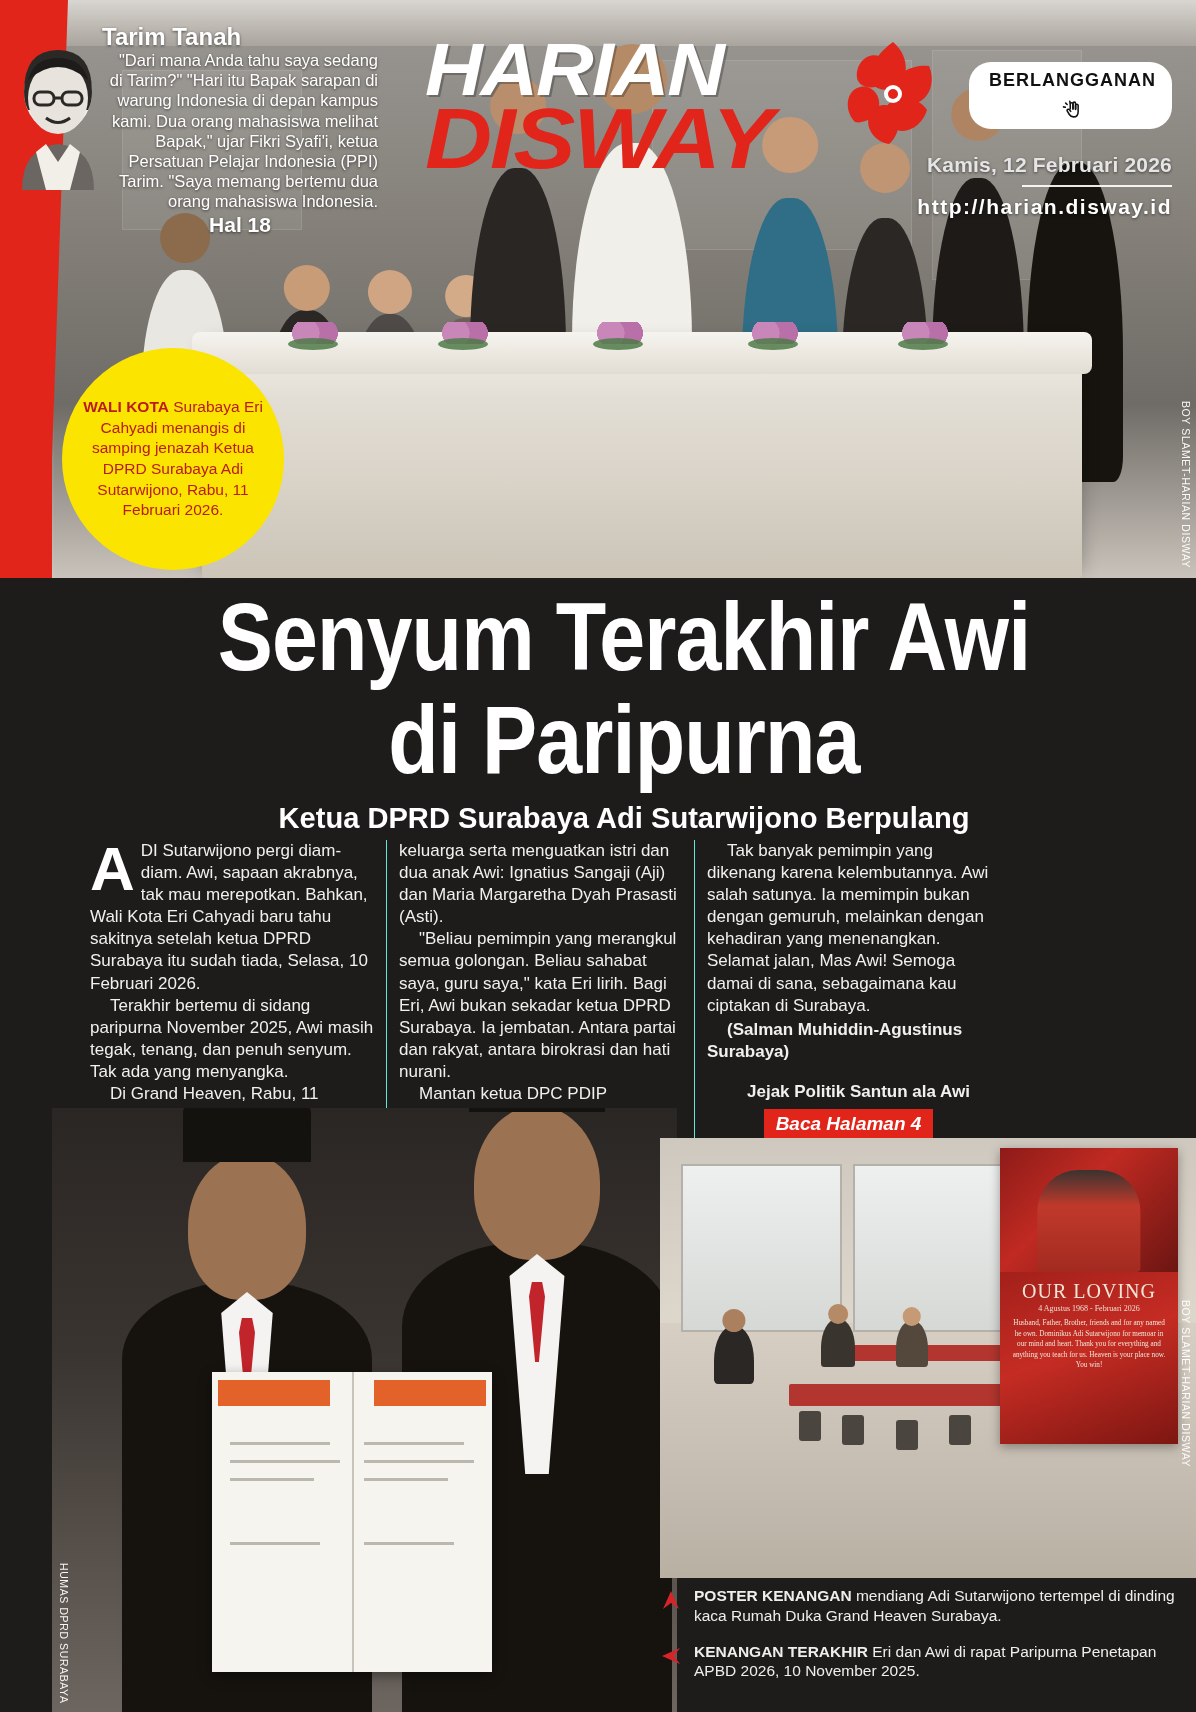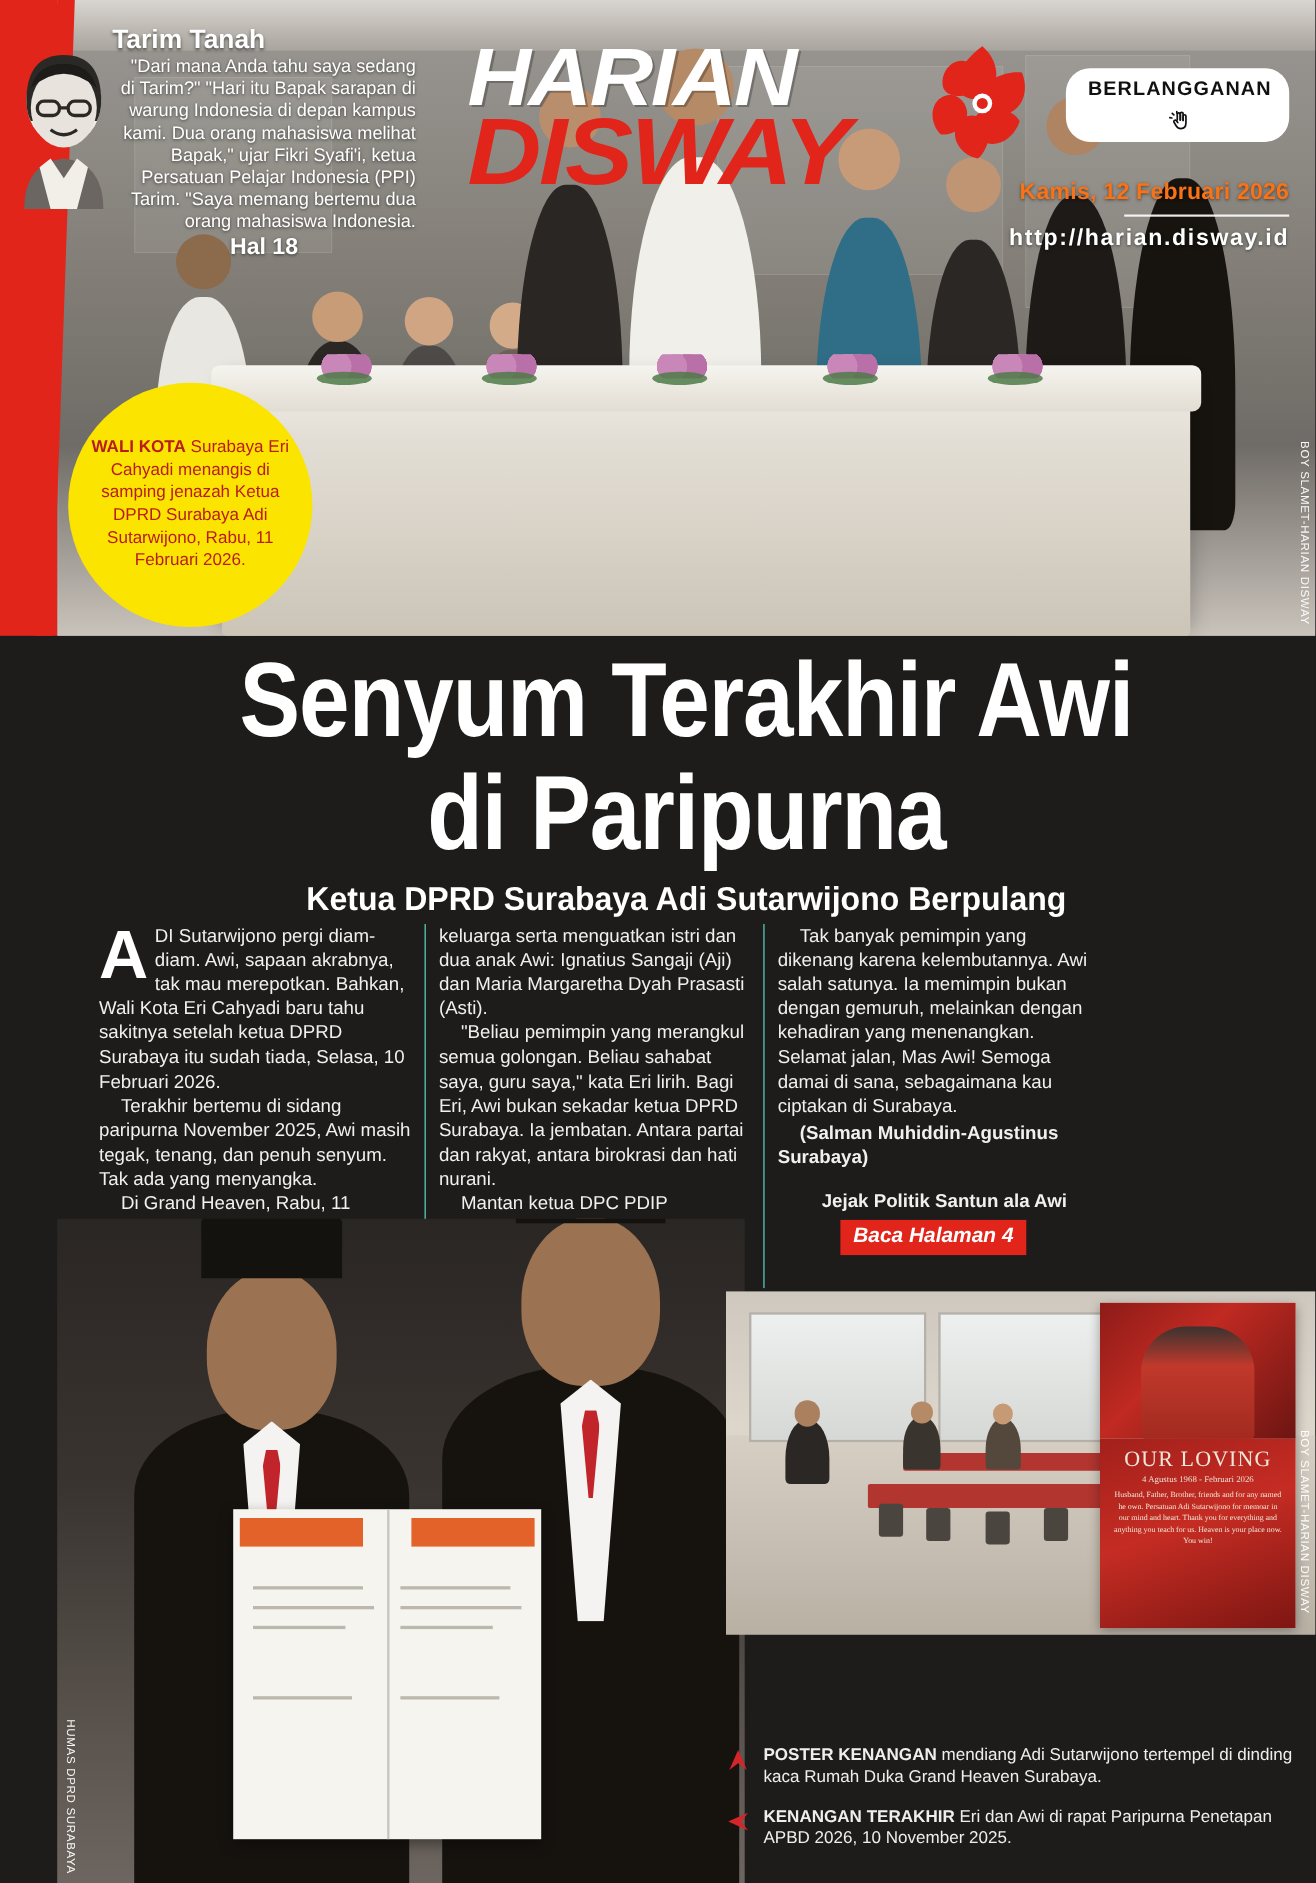--- a/index.html
+++ b/index.html
@@ -119,21 +119,21 @@
   .subscribe{
     display:inline-flex; align-items:center; gap:8px;
     background:#fff; color:#111; border-radius:22px;
     padding:8px 16px 8px 20px;
     font-weight:bold; font-size:18px; letter-spacing:1px;
     cursor:pointer;
     flex-direction:column;
   }
   .hand-icon{ width:22px; height:22px; display:block; }
   .issue-date{
-    margin-top:34px; font-size:21px; font-weight:bold; color:#f97316;
+    margin-top:24px; font-size:21px; font-weight:bold; color:#e5e5e5;
     letter-spacing:.2px;
     text-shadow:0 1px 3px rgba(0,0,0,.55);
   }
   .rule{
     margin:8px 0 8px auto; width:150px; height:2px; background:#fff; opacity:.9;
   }
   .site-url{
     font-size:21px; font-weight:bold; color:#fff; letter-spacing:1.5px;
     text-shadow:0 1px 3px rgba(0,0,0,.55);
   }
@@ -230,24 +230,23 @@
   
   .shape-right{ float:right; width:40px; height:70px; }
 
   
   #bottom-left-photo{
     position:absolute; left:52px; top:1108px; width:625px; height:604px;
     overflow:hidden;
     background:linear-gradient(180deg,#2a2623 0%, #3a3430 40%, #6d6660 100%);
   }
   #bottom-right-photo{
-    position:absolute; left:660px; top:1138px; width:536px; height:312px;
+    position:absolute; left:660px; top:1138px; width:536px; height:440px;
     overflow:hidden;
     background:linear-gradient(180deg,#cfc8bf 0%, #ddd6cb 40%, #c6bdb1 100%);
-    margin-top:36px;
   }
   .room-floor{
     position:absolute; left:0; bottom:0; width:100%; height:58%;
     background:linear-gradient(180deg,#d7cfc4,#b9b0a4);
   }
   .room-win{
     position:absolute; top:6%; width:30%; height:38%;
     background:linear-gradient(180deg,#eef0ef,#d6d8d6);
     border:2px solid #b4b1ab;
   }
@@ -549,21 +548,21 @@
         <span class="head" style="background:#ab805f;"></span>
       </div>
 
     <div class="poster">
       <div class="poster-top">
         <div class="poster-fig"></div>
       </div>
       <div class="poster-red">
         <div class="poster-title">OUR LOVING</div>
         <div class="poster-dates">4 Agustus 1968 -  Februari 2026</div>
-        <div class="poster-body">Husband, Father, Brother, friends and for any named he own. Persatuan Adi Sutarwijono for memoar in our mind and heart. Thank you for everything and anything you teach for us. Heaven is your place now. You win!</div>
+        <div class="poster-body">Husband, Father, Brother, friends and for any named he own. Dominikus Adi Sutarwijono for memoar in our mind and heart. Thank you for everything and anything you teach for us. Heaven is your place now. You win!</div>
       </div>
     </div>
   </div>
 
   <div class="vcredit" style="right:4px; top:1300px;">BOY SLAMET-HARIAN DISWAY</div>
 
   <div id="bottom-captions">
     <div class="cap-row">
       <span class="tri">
         <svg width="22" height="22" viewBox="0 0 22 22">

